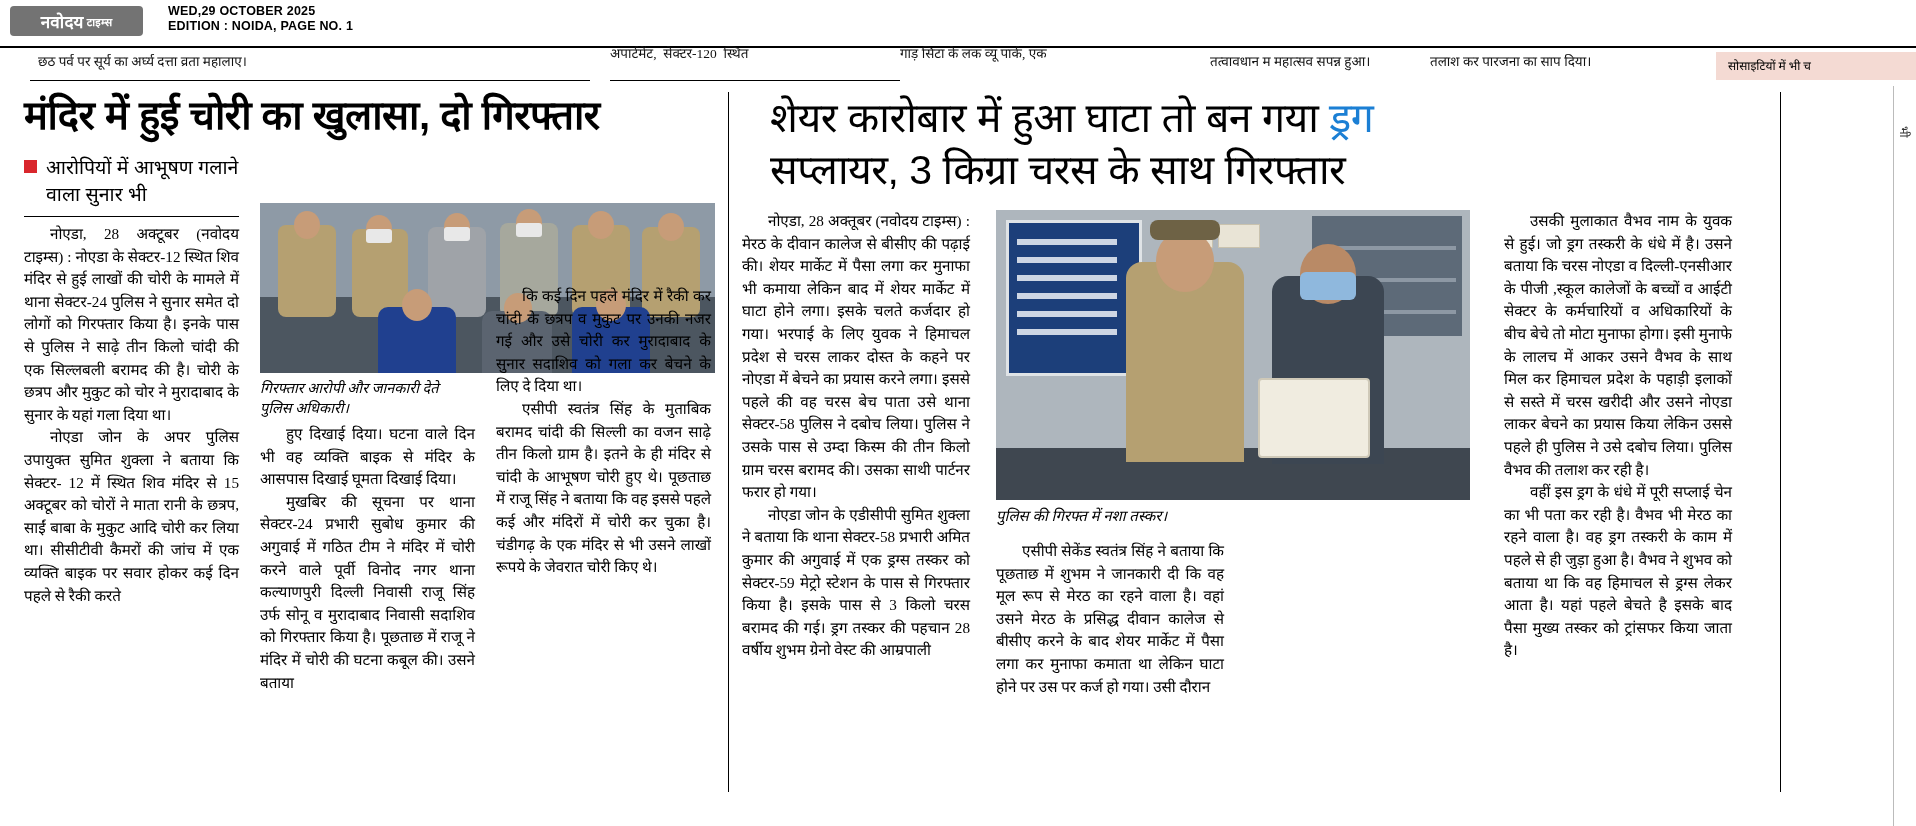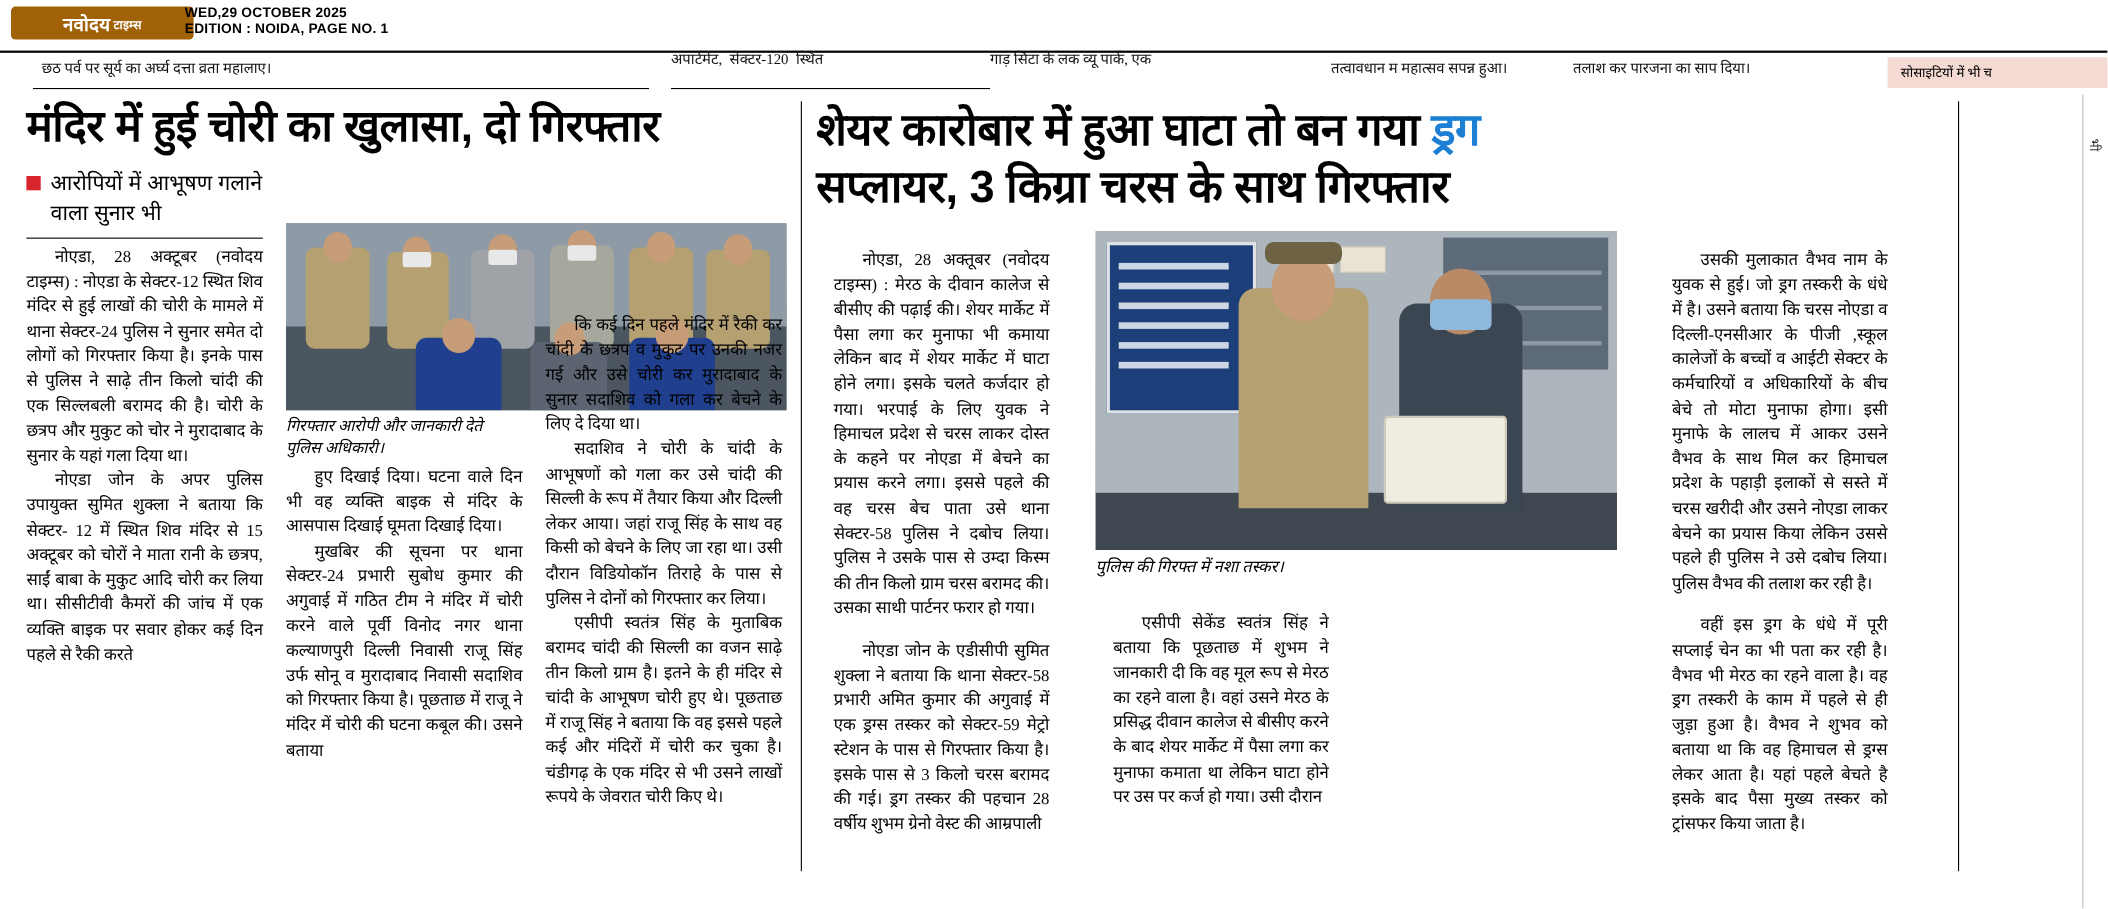--- a/index.html
+++ b/index.html
@@ -12,22 +12,22 @@
     position:relative;
   }
   .page{position:relative;width:1916px;height:826px;overflow:hidden;}
 
   
   .masthead{
     position:absolute;top:0;left:0;width:1916px;height:46px;
     border-bottom:2px solid #000;
   }
   .logo-box{
-    position:absolute;left:10px;top:6px;width:166px;height:30px;
-    background:#a16207;border-radius:4px;
+    position:absolute;left:10px;top:6px;width:133px;height:30px;
+    background:#737373;border-radius:4px;
     display:flex;align-items:center;justify-content:center;
     color:#fff;font-family:"Liberation Sans",sans-serif;font-weight:bold;font-size:17px;
     letter-spacing:.2px;
   }
   .logo-box .eng{color:#ffffff;font-size:11px;margin-left:3px;}
   .edition{
     position:absolute;left:168px;top:4px;
     font-family:"Liberation Sans",sans-serif;
     font-size:12.5px;font-weight:bold;line-height:15px;letter-spacing:.2px;
   }
@@ -107,26 +107,26 @@
   .ph-floor{position:absolute;left:0;top:55%;width:100%;height:45%;background:#4c5660;}
   .ph-khaki{position:absolute;background:#b5a071;}
   .ph-blue{position:absolute;background:#20408f;}
   .ph-face{position:absolute;background:#c79c78;border-radius:50%;}
   .ph-mask{position:absolute;background:#e8e8e8;border-radius:3px;}
 
   
   .story2{position:absolute;left:742px;top:92px;width:1030px;}
   .s2-head{
     font-family:"Liberation Sans",sans-serif;
-    font-weight:bold;font-size:41px;line-height:52px;letter-spacing:-.5px;
+    font-weight:normal;font-size:41px;line-height:52px;letter-spacing:-.5px;margin-left:28px;
   }
   .s2-head .blue{color:#1b7fd4;}
   .s2-cols{position:relative;margin-top:14px;}
   .col2{position:absolute;top:0;width:228px;font-size:15.2px;line-height:22.6px;text-align:justify;}
-  .col2 p{margin:16px;text-indent:26px;}
+  .col2 p{margin:0;text-indent:26px;}
   .d1{left:0;}
   .d2{left:254px;}
   .d3{left:508px;}
   .d4{left:762px;}
 
   .photo2{
     position:absolute;left:254px;top:0px;width:474px;height:290px;
     background:linear-gradient(180deg,#9ea7b0 0%,#7d878f 60%,#5f676e 100%);
     overflow:hidden;
   }
@@ -224,21 +224,20 @@
         <p>नोएडा जोन के अपर पुलिस उपायुक्त सुमित शुक्ला ने बताया कि सेक्टर- 12 में स्थित शिव मंदिर से 15 अक्टूबर को चोरों ने माता रानी के छत्रप, साईं बाबा के मुकुट आदि चोरी कर लिया था। सीसीटीवी कैमरों की जांच में एक व्यक्ति बाइक पर सवार होकर कई दिन पहले से रैकी करते</p>
       </div>
 
       <div class="col c2" style="top:200px;">
         <p>हुए दिखाई दिया। घटना वाले दिन भी वह व्यक्ति बाइक से मंदिर के आसपास दिखाई घूमता दिखाई दिया।</p>
         <p>मुखबिर की सूचना पर थाना सेक्टर-24 प्रभारी सुबोध कुमार की अगुवाई में गठित टीम ने मंदिर में चोरी करने वाले पूर्वी विनोद नगर थाना कल्याणपुरी दिल्ली निवासी राजू सिंह उर्फ सोनू व मुरादाबाद निवासी सदाशिव को गिरफ्तार किया है। पूछताछ में राजू ने मंदिर में चोरी की घटना कबूल की। उसने बताया</p>
       </div>
 
       <div class="col c3" style="top:62px;">
         <p>कि कई दिन पहले मंदिर में रैकी कर चांदी के छत्रप व मुकुट पर उनकी नजर गई और उसे चोरी कर मुरादाबाद के सुनार सदाशिव को गला कर बेचने के लिए दे दिया था।</p>
-        <p>सदाशिव ने चोरी के चांदी के आभूषणों को गला कर उसे चांदी की सिल्ली के रूप में तैयार किया और दिल्ली लेकर आया। जहां राजू सिंह के साथ वह किसी को बेचने के लिए जा रहा था। उसी दौरान विडियोकॉन तिराहे के पास से पुलिस ने दोनों को गिरफ्तार कर लिया।</p>
         <p>एसीपी स्वतंत्र सिंह के मुताबिक बरामद चांदी की सिल्ली का वजन साढ़े तीन किलो ग्राम है। इतने के ही मंदिर से चांदी के आभूषण चोरी हुए थे। पूछताछ में राजू सिंह ने बताया कि वह इससे पहले कई और मंदिरों में चोरी कर चुका है। चंडीगढ़ के एक मंदिर से भी उसने लाखों रूपये के जेवरात चोरी किए थे।</p>
       </div>
     </div>
   </div>
 
   <div class="story2">
     <div class="s2-head">
       <span>शेयर कारोबार में हुआ घाटा तो बन गया </span><span class="blue">ड्रग</span><br>
       <span>सप्लायर, 3 किग्रा चरस के साथ गिरफ्तार</span>
     </div>

